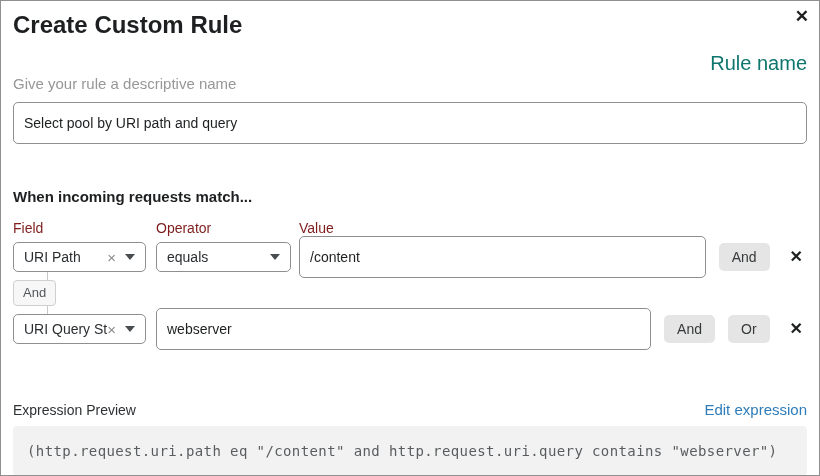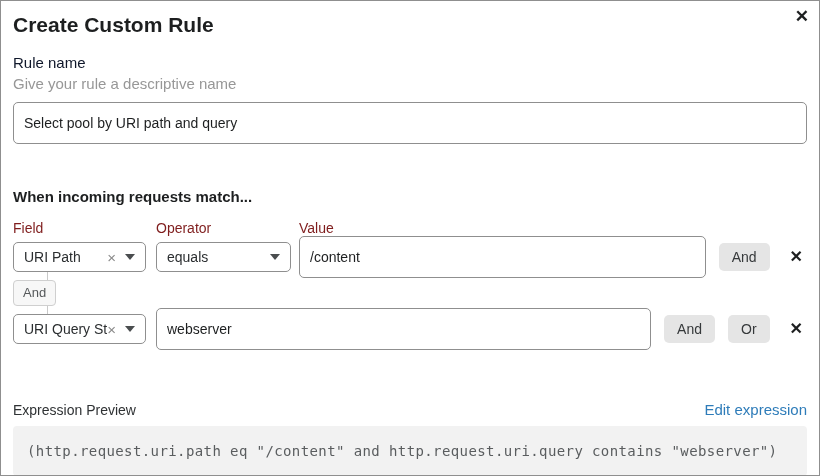--- a/index.html
+++ b/index.html
@@ -25,30 +25,31 @@
     font-size: 17px;
     font-weight: 700;
     color: #1d1f20;
     background: none;
     border: none;
     cursor: pointer;
     line-height: 20px;
   }
   .title {
     margin-top: 12px;
-    font-size: 21px;
+    font-size: 24px;
     line-height: 24px;
     font-weight: 700;
     color: #1d1f20;
   }
   .rule-label {
     margin-top: 17px;
-    font-size: 15px;
-    line-height: 18px;
-    color: #0f172a;
+    font-size: 20px;
+    line-height: 18px;
+    color: #0f766e;
+    text-align: right;
   }
   .helper {
     margin-top: 3px;
     font-size: 15px;
     line-height: 18px;
     color: #979797;
   }
   .text-input {
     display: block;
     width: 100%;

